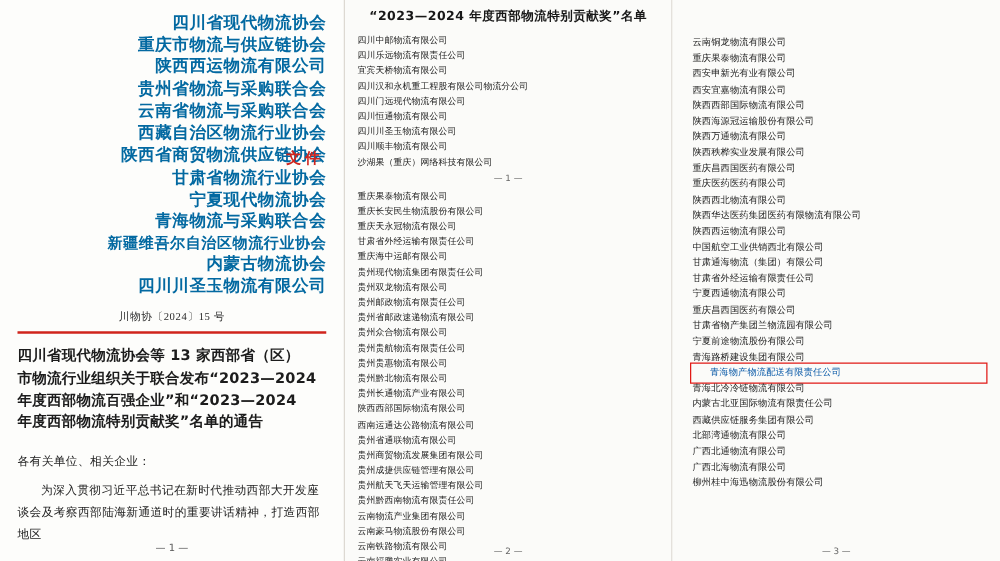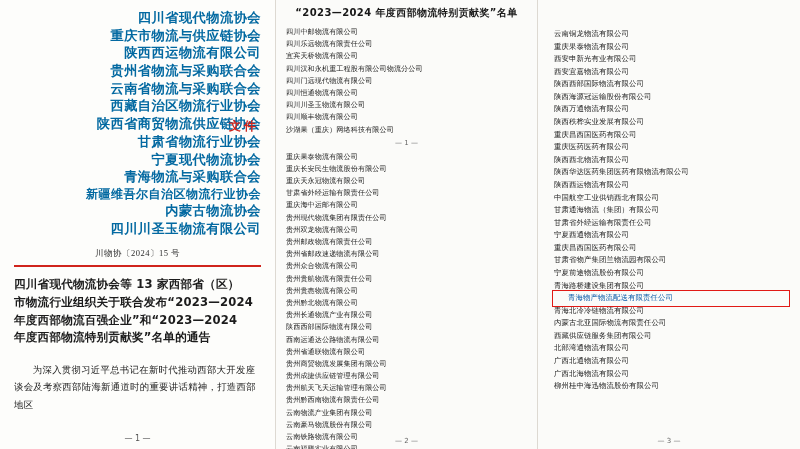--- a/index.html
+++ b/index.html
@@ -219,20 +219,21 @@
     <div class="red-rule"></div>
 
     <div class="doc-title">
       <span>四川省现代物流协会等 13 家西部省（区）</span>
       <span>市物流行业组织关于联合发布“2023—2024</span>
       <span>年度西部物流百强企业”和“2023—2024</span>
       <span>年度西部物流特别贡献奖”名单的通告</span>
     </div>
 
     <div class="doc-body">
+      <p>各有关单位、相关企业：</p>
       <p class="indent">为深入贯彻习近平总书记在新时代推动西部大开发座谈会及考察西部陆海新通道时的重要讲话精神，打造西部地区</p>
     </div>
 
     <div class="page-num">— 1 —</div>
   </div>
 
   <div class="doc-mid">
     <div class="mid-title">“2023—2024 年度西部物流特别贡献奖”名单</div>
     <div class="mid-columns">
       <div class="mid-col">

